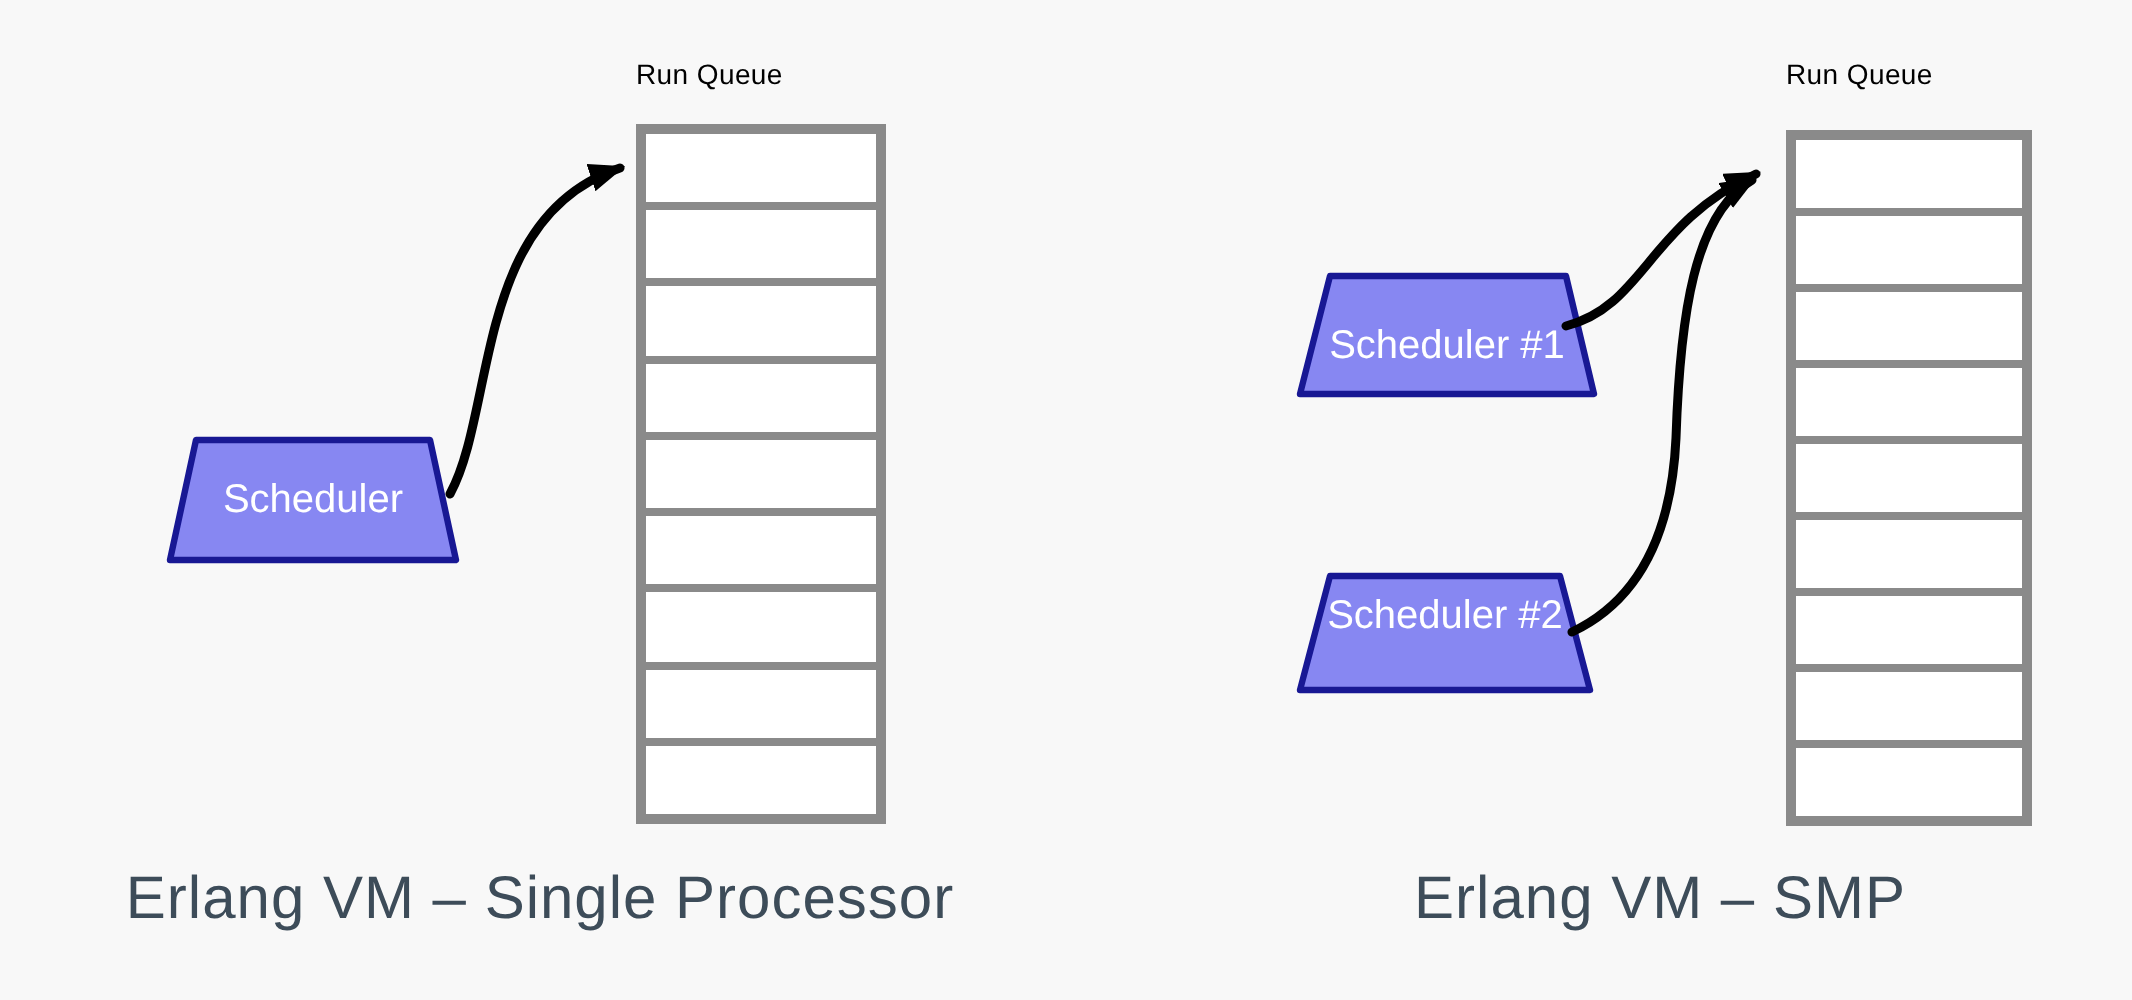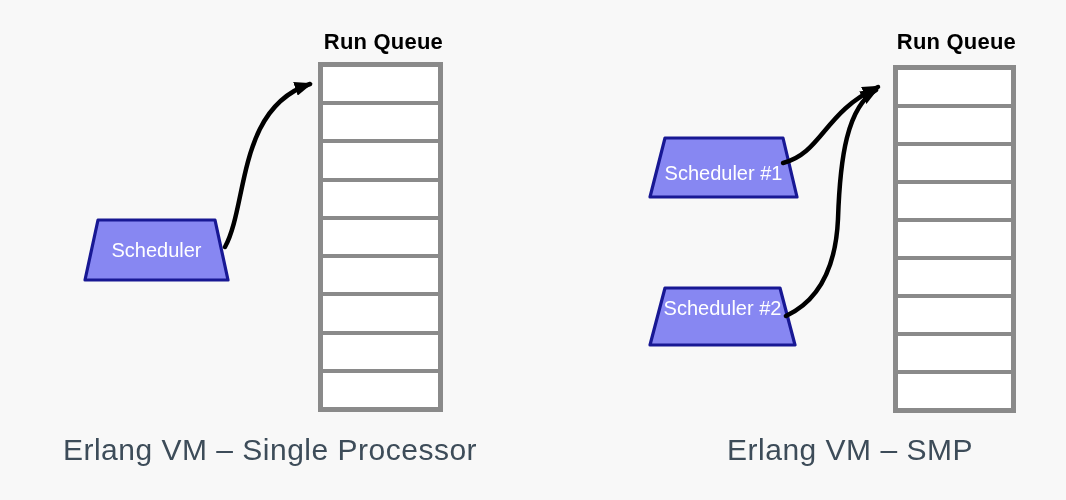--- a/index.html
+++ b/index.html
@@ -53,23 +53,23 @@
     gap: 4px;
   }
   .cell {
     background: var(--queue-cell-fill);
     flex: 1;
   }
   .queue-label {
     position: absolute;
     z-index: 4;
     color: var(--label);
-    font-size: 22px;
-    font-weight: 700;
-    text-align: right;
+    font-size: 14px;
+    font-weight: 400;
+    text-align: left;
     letter-spacing: 0.2px;
   }
   .sched-label {
     position: absolute;
     z-index: 4;
     color: #ffffff;
     font-size: 20px;
     display: flex;
     align-items: center;
     justify-content: center;
@@ -88,21 +88,21 @@
   
   #l-queue   { left: 318px; top: 62px;  width: 125px; height: 350px; }
   #l-qlabel  { left: 318px; top: 29px;  width: 125px; }
   #l-sched   { left: 85px;  top: 220px; width: 143px; height: 60px; text-align: right; }
   #l-caption { left: 20px;  top: 433px; width: 500px; }
   
   #r-queue   { left: 893px; top: 65px;  width: 123px; height: 348px; }
   #r-qlabel  { left: 893px; top: 29px;  width: 123px; }
   #r-sched1  { left: 650px; top: 138px; width: 147px; height: 71px; }
   #r-sched2  { left: 650px; top: 288px; width: 145px; height: 40px; }
-  #r-caption { left: 680px; top: 433px; width: 340px; }
+  #r-caption { left: 660px; top: 433px; width: 340px; }
 </style>
 </head>
 <body>
 
 <div class="stage">
 
   <svg class="svg-layer" viewBox="0 0 1066 500" xmlns="http://www.w3.org/2000/svg">
     <defs>
       <marker id="ah" viewBox="0 0 10 8" refX="8.5" refY="4" markerWidth="4" markerHeight="3.2" orient="auto">
         <path class="arrowhead" d="M0,0 L10,4 L0,8 z"></path>

